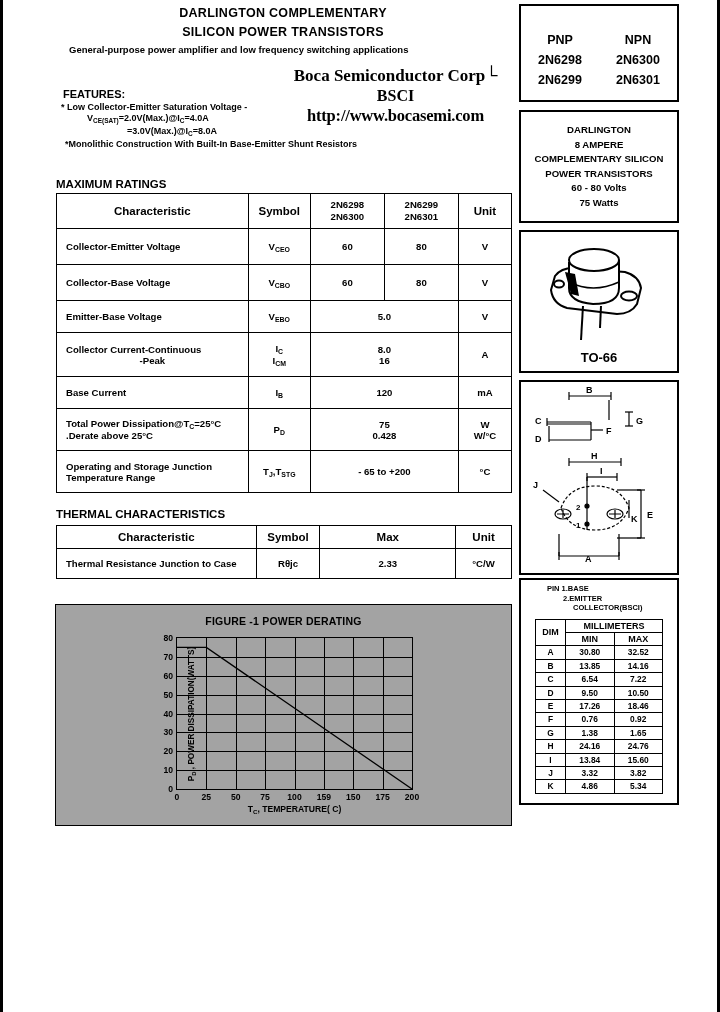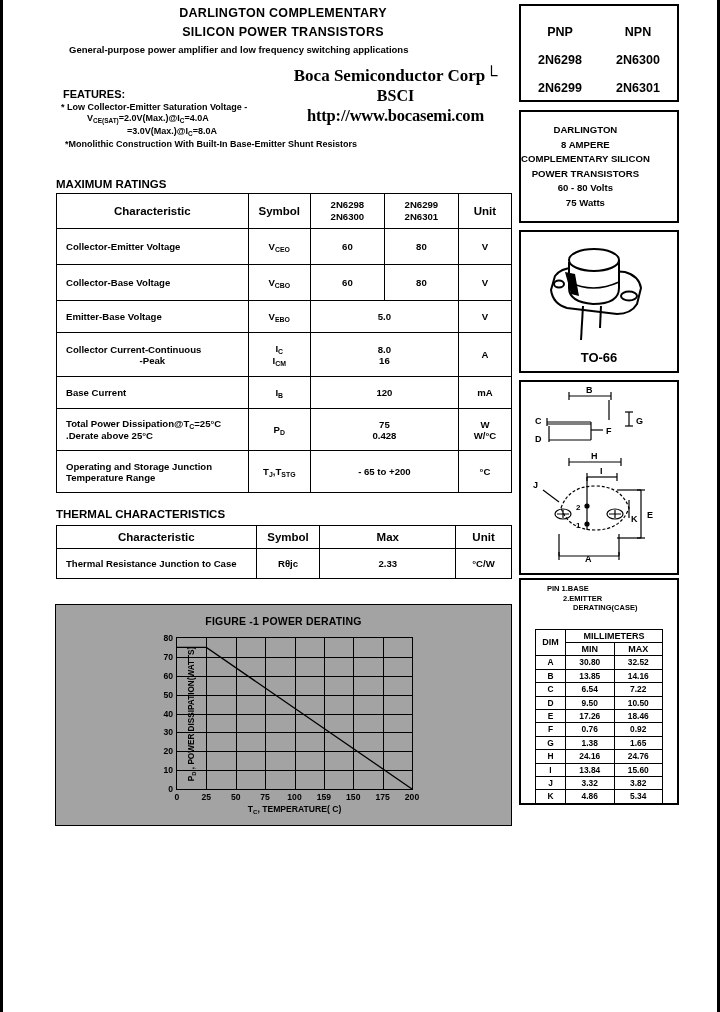--- a/index.html
+++ b/index.html
@@ -50,36 +50,36 @@
   }
   .company .l2 { font-size: 16px; }
   .company .url { font-size: 16.5px; letter-spacing: -0.2px; }
 
   
   .rbox { position: absolute; border: 2px solid #000; background: #fff; }
   #part-box { left: 516px; top: 4px; width: 160px; height: 98px; }
   .part-grid {
     display: grid; grid-template-columns: 1fr 1fr; width: 100%; height: 100%;
     align-content: center; justify-items: center; font-weight: bold; font-size: 12.5px;
-    row-gap: 14px; padding-top: 14px;
+    row-gap: 6px; padding-top: 14px;
   }
   #desc-box { left: 516px; top: 110px; width: 160px; height: 113px;
-    display: flex; align-items: center; justify-content: flex-start; }
+    display: flex; align-items: center; justify-content: center; }
   .desc-lines { text-align: center; font-size: 9.6px; font-weight: bold; line-height: 14.5px; }
   #pkg-box { left: 516px; top: 230px; width: 160px; height: 143px; }
   .pkg-label { position: absolute; bottom: 6px; width: 100%; text-align: center;
     font-weight: bold; font-size: 13px; }
   #outline-box { left: 516px; top: 380px; width: 160px; height: 195px; }
   #pins-box { left: 516px; top: 578px; width: 160px; height: 227px; }
   .pin-legend { font-size: 7.5px; font-weight: bold; line-height: 9.5px; padding: 4px 0 0 26px; }
   .pin-legend div:nth-child(2){ padding-left: 16px; }
   .pin-legend div:nth-child(3){ padding-left: 26px; }
 
   
-  table.dim { border-collapse: collapse; width: 128px; margin: 16px auto 0 auto; }
+  table.dim { border-collapse: collapse; width: 128px; margin: 6px auto 0 auto; }
   table.dim td, table.dim th {
     border: 1px solid #000; text-align: center; font-size: 8.4px;
     font-weight: bold; padding: 0; height: 12.4px; line-height: 12.4px;
   }
   table.dim th { font-size: 9px; }
   table.dim td.dimletter { width: 30px; }
 
   
   .sect { position: absolute; font-weight: bold; font-size: 11.5px; }
   #sect-max { left: 53px; top: 178px; }
@@ -274,21 +274,21 @@
         <text x="55" y="128" font-size="8">2</text>
         <text x="55" y="146" font-size="8">1</text>
       </g>
     </svg>
   </div>
 
   <div class="rbox" id="pins-box">
     <div class="pin-legend">
       <div>PIN 1.BASE</div>
       <div>2.EMITTER</div>
-      <div>DERATING(CASE)</div>
+      <div>COLLECTOR(BSCI)</div>
     </div>
     <table class="dim">
       <tbody>
             <tr>
         <th rowspan="2" class="dimletter">DIM</th>
         <th colspan="2">MILLIMETERS</th>
       </tr>
       <tr>
         <th>MIN</th>
         <th>MAX</th>

